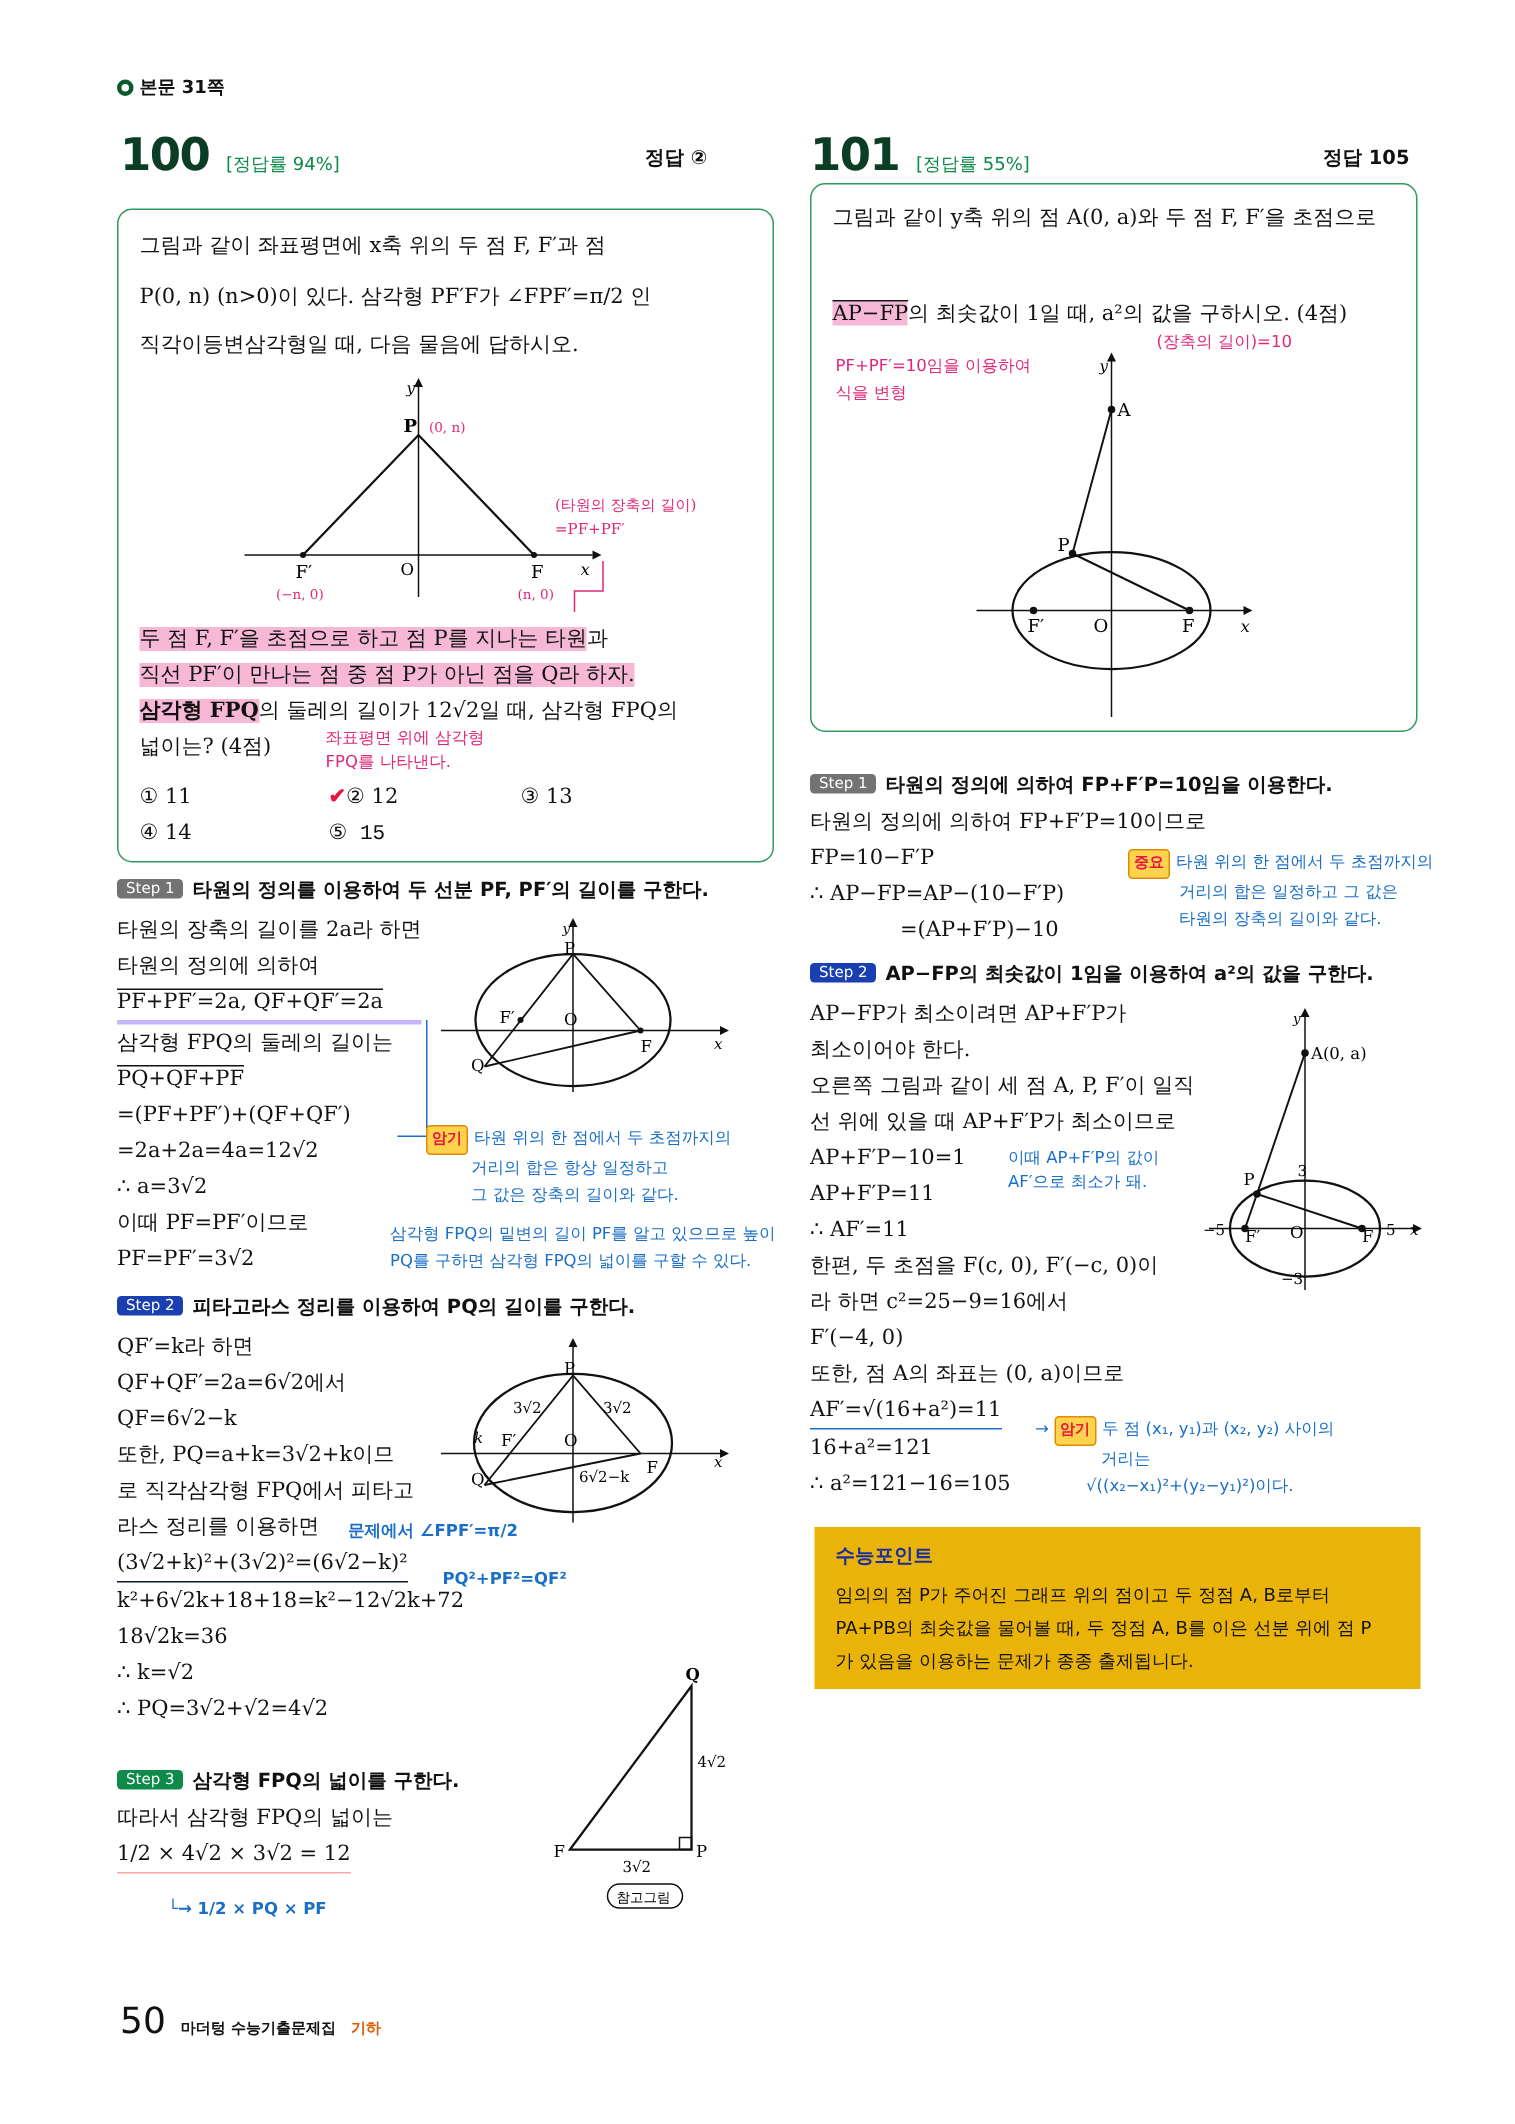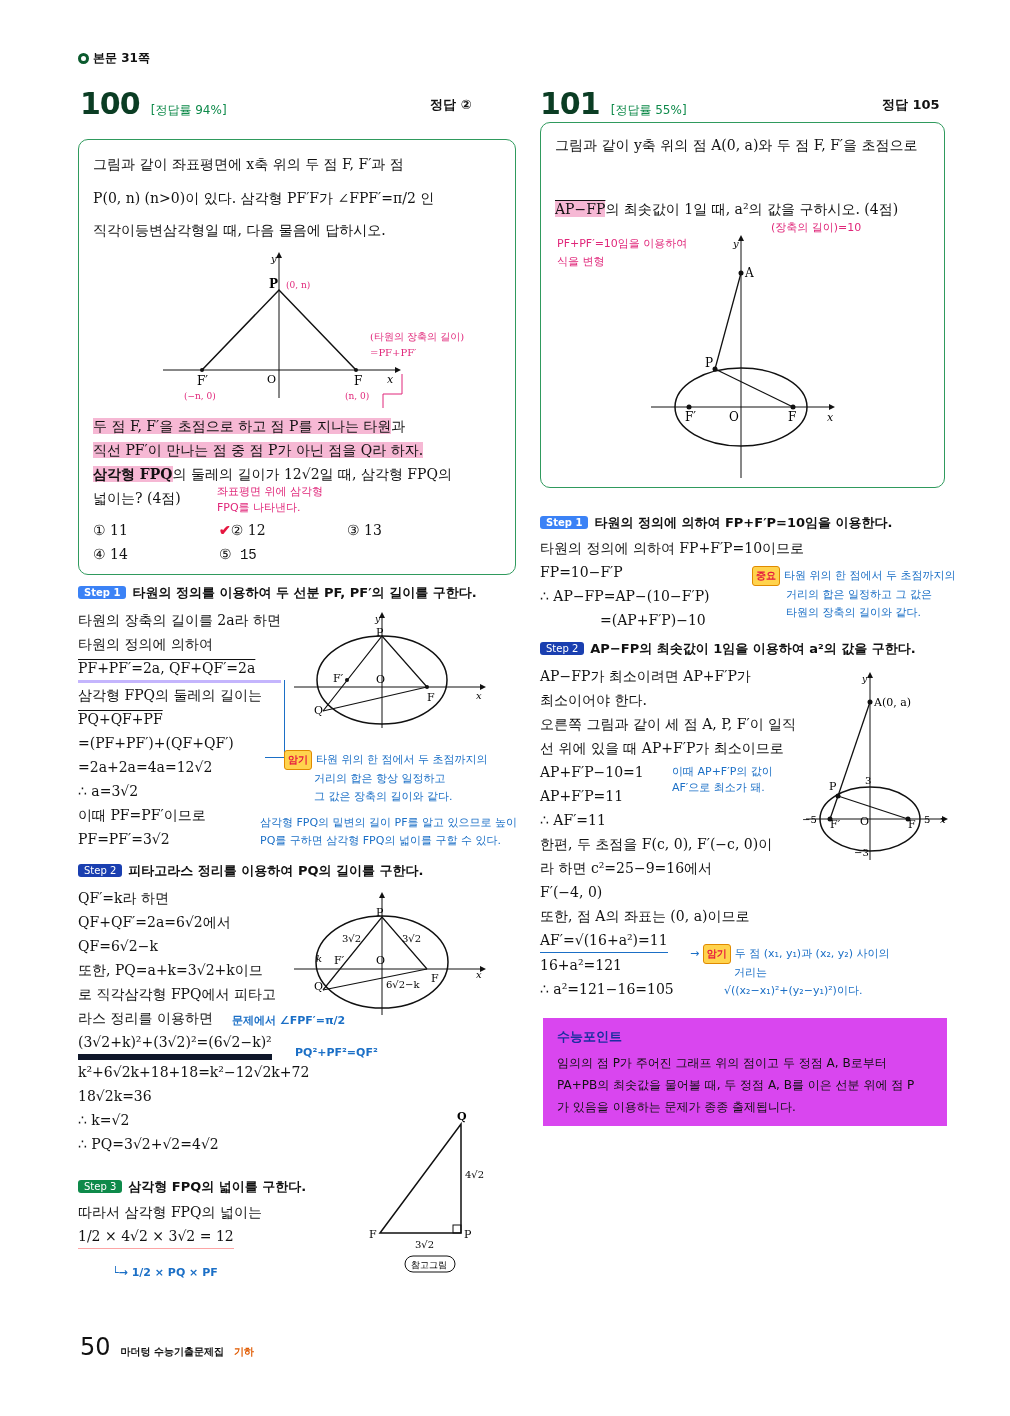--- a/index.html
+++ b/index.html
@@ -16,27 +16,27 @@
   .ref { left: 78px; top: 50px; font-size: 12px; font-weight: bold; display:flex; align-items:center; gap:4px; }
   .ref .dot { width: 11px; height: 11px; border: 3px solid #0b5a2e; border-radius: 50%; display:inline-block; }
 
   .qnum { font-family: "DejaVu Sans", sans-serif; font-weight: bold; font-size: 30px; color: #0b3d24; letter-spacing:-1px; }
   .rate { font-family: "DejaVu Sans", sans-serif; font-size: 12px; color: #0e8a4a; margin-left: 6px; }
   .answer { font-family: "DejaVu Sans", sans-serif; font-weight: bold; font-size: 13px; }
 
   .qbox { border: 1.5px solid #2f9a5d; border-radius: 10px; background:#fff; }
 
   .step { display:inline-block; font-family:"DejaVu Sans",sans-serif; font-size:10px; color:#fff; padding:1px 6px; border-radius:3px; margin-right:6px; vertical-align: middle; }
-  .s1 { background:#3b82f6;font-weight:bold; } .s2 { background:#1a3fb0; } .s3 { background:#0e8a4a; }
+  .s1 { background:#737373; } .s2 { background:#1a3fb0; } .s3 { background:#0e8a4a; }
   .stitle { font-family:"DejaVu Sans",sans-serif; font-size:13px; font-weight:bold; }
 
   .tag { display:inline-block; font-family:"DejaVu Sans",sans-serif; font-size:10px; font-weight:bold; color:#e5163f; background:#ffd34d; border:1px solid #e08a00; border-radius:3px; padding:0 3px; margin-right:4px; }
   .note { font-family:"DejaVu Sans",sans-serif; font-size:11px; line-height:18px; }
 
-  .point { left: 543px; top: 1018px; width: 404px; height: 108px; background:#d946ef; padding: 10px 14px; }
+  .point { left: 543px; top: 1018px; width: 404px; height: 108px; background:#eab308; padding: 10px 14px; }
   .point h4 { font-family:"DejaVu Sans",sans-serif; font-size:13px; color:#1a2ea0; margin-bottom:6px; }
   .point p { font-family:"DejaVu Sans",sans-serif; font-size:12px; line-height:22px; }
 
   .footer { left: 80px; top: 1333px; display:flex; align-items:baseline; gap: 10px; }
   .footer .pg { font-family:"DejaVu Sans",sans-serif; font-size: 24px; }
   .footer .bk { font-family:"DejaVu Sans",sans-serif; font-size: 10px; font-weight:bold; }
   .footer .sub { color:#e05a00; }
 
   .choices { font-size: 14px; }
   svg text { font-family: "DejaVu Serif", serif; }
@@ -147,21 +147,21 @@
 <div class="abs" style="left:78px;top:860px;">
   <span class="step s2">Step 2</span><span class="stitle">피타고라스 정리를 이용하여 PQ의 길이를 구한다.</span>
 </div>
 <div class="abs" style="left:78px;top:886px;">
   <div class="line">QF′=k라 하면</div>
   <div class="line">QF+QF′=2a=6√2에서</div>
   <div class="line">QF=6√2−k</div>
   <div class="line">또한, PQ=a+k=3√2+k이므</div>
   <div class="line">로 직각삼각형 FPQ에서 피타고</div>
   <div class="line">라스 정리를 이용하면</div>
-  <div class="line" style="border-bottom:6px solid #0f172a;display:inline-block">(3√2+k)²+(3√2)²=(6√2−k)²</div>
+  <div class="line" style="border-bottom:1px solid #0f172a;display:inline-block">(3√2+k)²+(3√2)²=(6√2−k)²</div>
   <div class="line">k²+6√2k+18+18=k²−12√2k+72</div>
   <div class="line">18√2k=36</div>
   <div class="line">∴ k=√2</div>
   <div class="line">∴ PQ=3√2+√2=4√2</div>
 </div>
 <div class="abs note blue" style="left:232px;top:1012px;font-weight:bold;">문제에서 ∠FPF′=π/2</div>
 <div class="abs note blue" style="left:295px;top:1044px;font-weight:bold;">PQ²+PF²=QF²</div>
 <svg class="abs" style="left:290px;top:890px;" width="200" height="130">
   <ellipse cx="92" cy="72" rx="66" ry="46" fill="none" stroke="#111" stroke-width="1.5"></ellipse>
   <line x1="4" y1="79" x2="192" y2="79" stroke="#111"></line>

